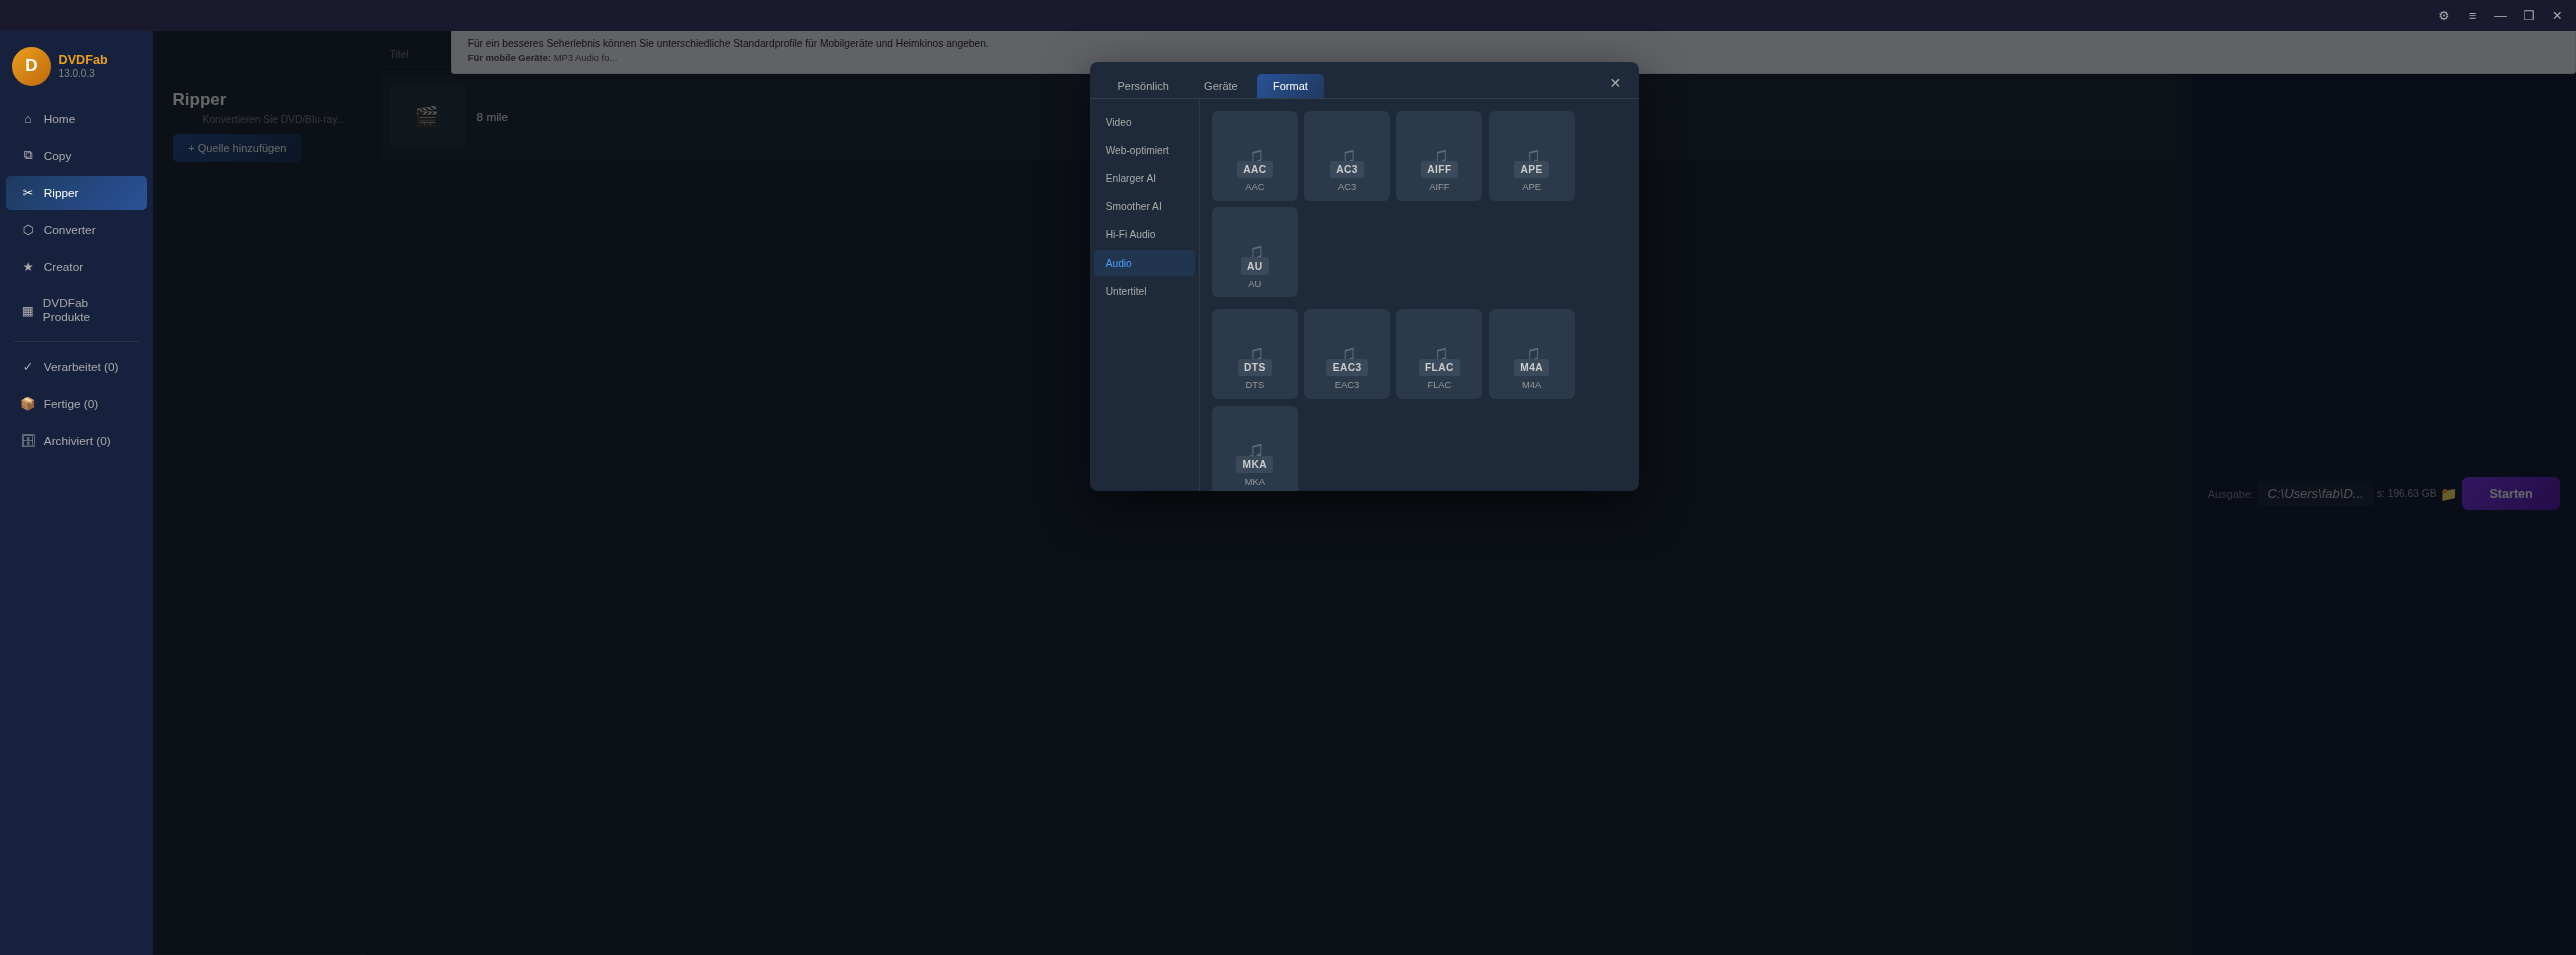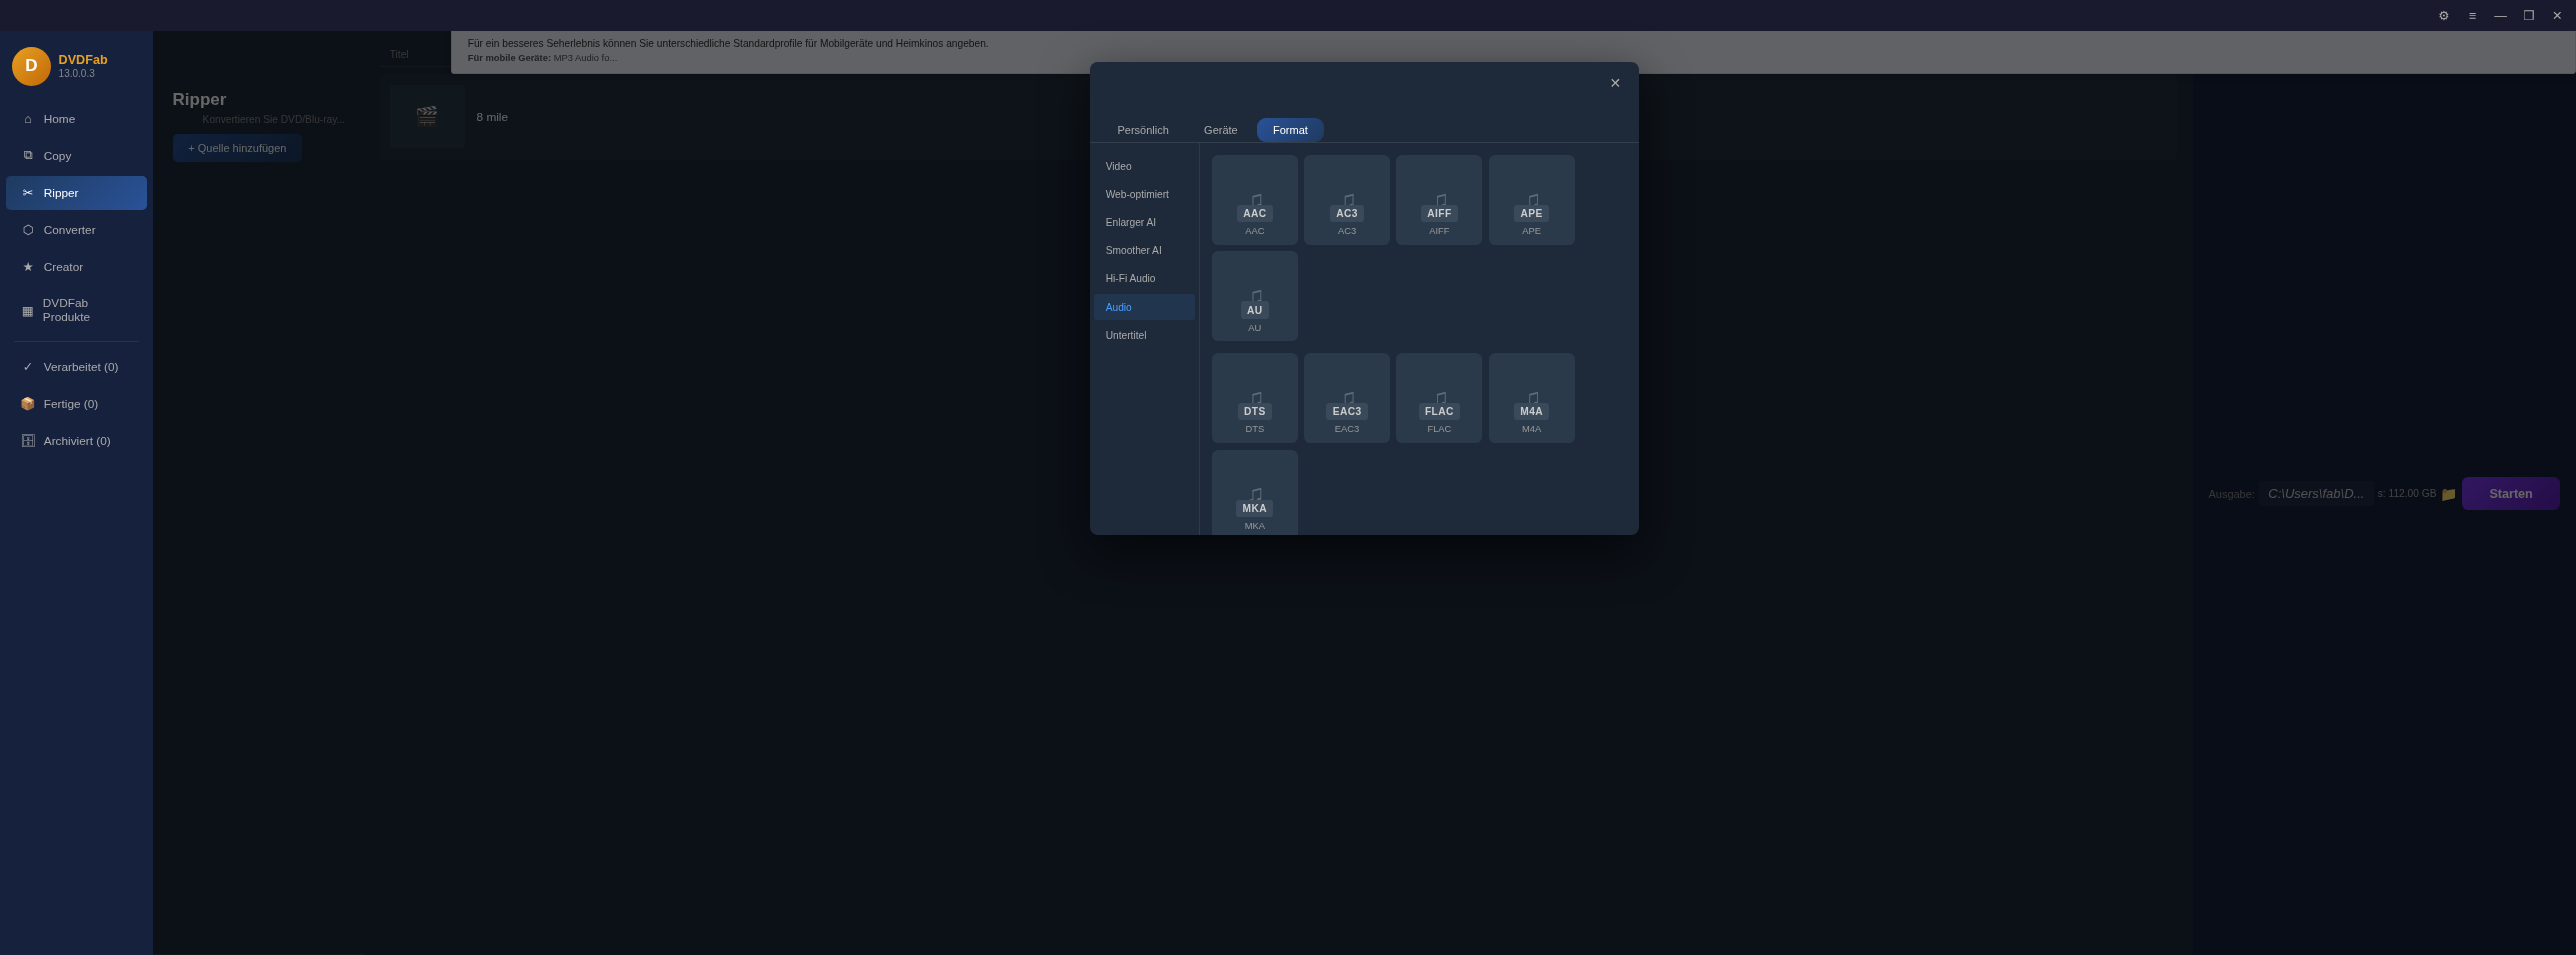--- a/index.html
+++ b/index.html
@@ -305,26 +305,24 @@
       border-bottom: 0.8px solid rgba(255,255,255,0.1);
     }
     .dialog-tab {
       padding: 6.3px 15.7px;
       border-radius: 4.7px 4.7px 0 0;
       font-size: 11px;
       cursor: pointer;
       color: #aaa;
       background: none;
       border: none;
-      margin-top: 44px;
     }
     .dialog-tab.active {
       background: linear-gradient(135deg, #2a5298, #1e3a5f);
       color: white;
-      border-radius: 9px;
     }
 
     .dialog-body {
       display: flex;
       height: 392px;
     }
 
     .dialog-sidebar {
       width: 110px;
       border-right: 0.8px solid rgba(255,255,255,0.08);
@@ -497,21 +495,21 @@
       </div>
       <div class="title-row">
         <div class="title-thumbnail">🎬</div>
         <div class="title-name">8 mile</div>
       </div>
     </div>
 
     <div class="output-bar">
       <span class="output-label">Ausgabe:</span>
       <span class="output-path">C:\Users\fab\D...</span>
-      <span class="disk-info">s: 112.00 GB</span>
+      <span class="disk-info">s: 196.63 GB</span>
       <button class="folder-icon-btn">📁</button>
       <button class="start-btn">Starten</button>
     </div>
 
     <div class="dialog-overlay">
       <div class="format-dialog">
 
         <button class="dialog-close">✕</button>
 
         <div class="dialog-tabs">

